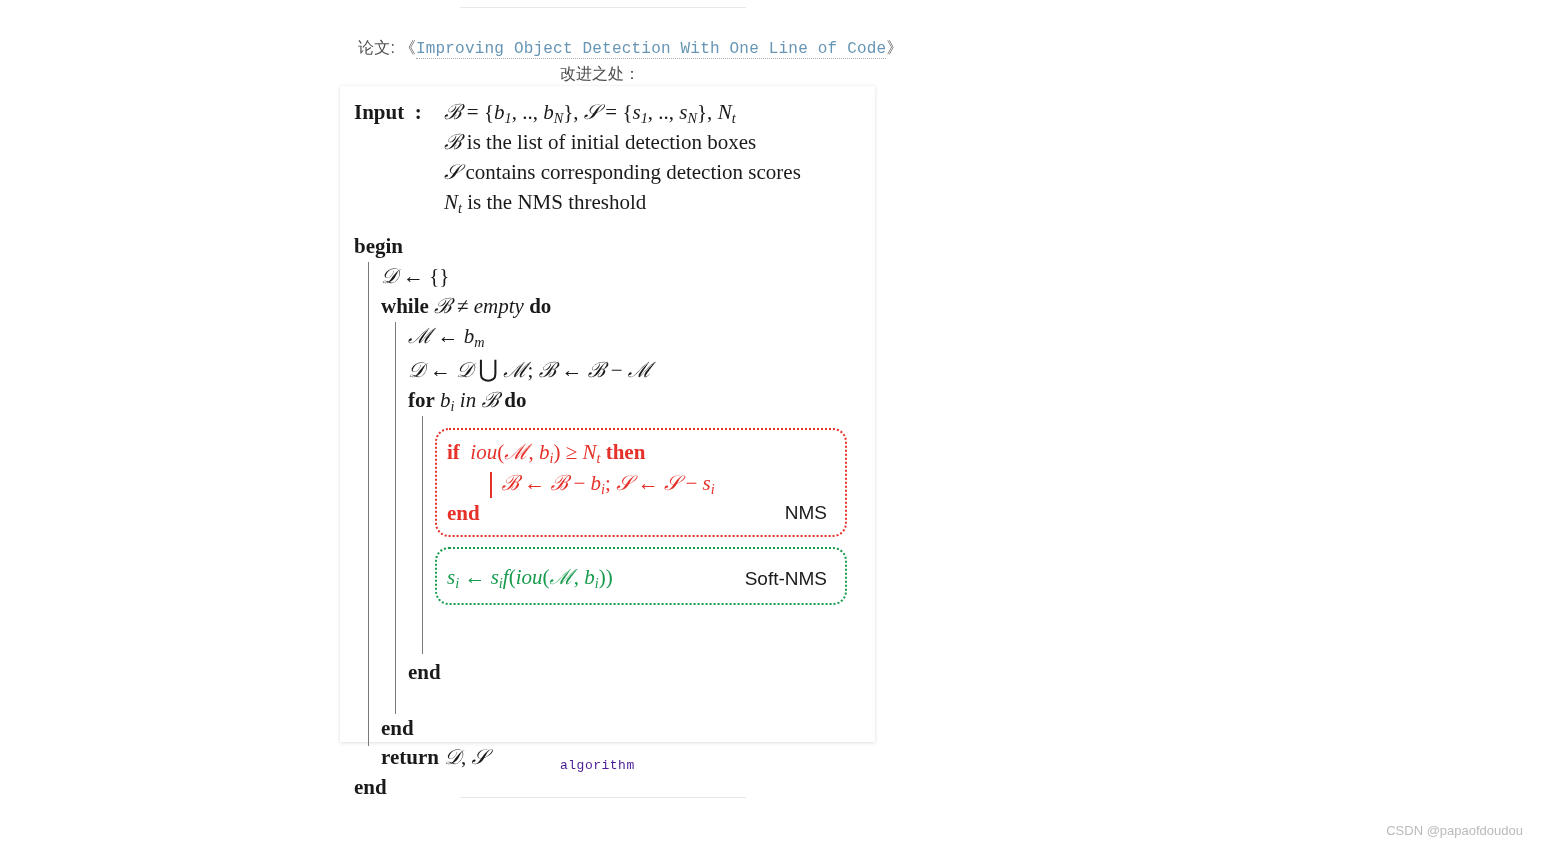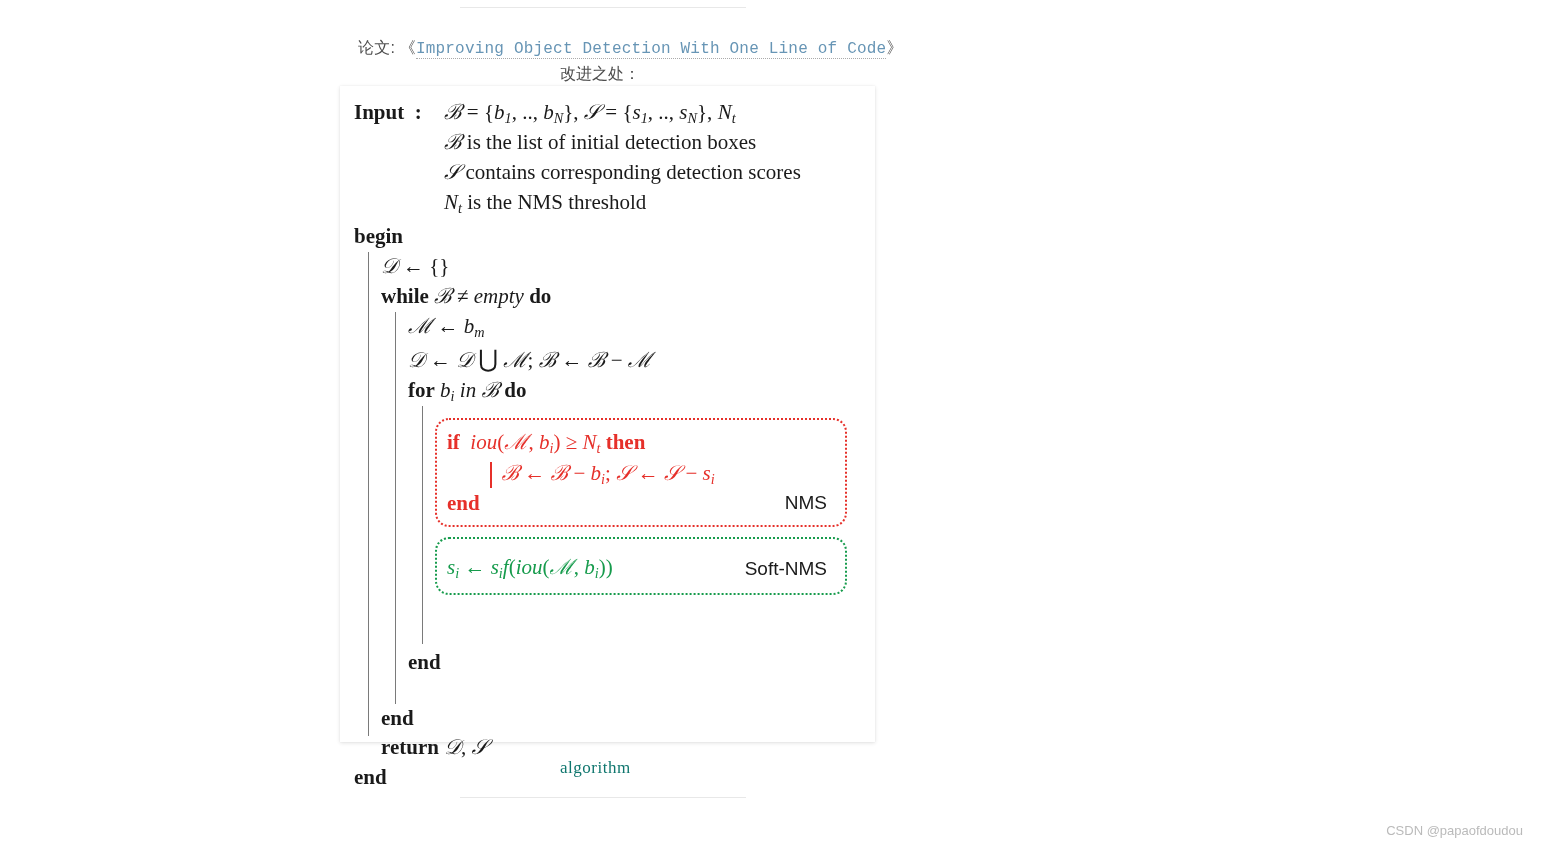--- a/index.html
+++ b/index.html
@@ -102,23 +102,23 @@
     color: #1a1a1a;
     font-style: normal;
     font-weight: normal;
     font-family: Arial, sans-serif;
     font-size: 19px;
   }
   .caption {
     position: absolute;
     top: 758px;
     left: 560px;
-    font-family: Liberation Serif, serif;
-    font-size: 17px;
-    color: #0f766e;
+    font-family: Liberation Mono, monospace;
+    font-size: 13px;
+    color: #4c1d95;
     letter-spacing: 0.5px;
   }
   .bottom-hr {
     position: absolute;
     top: 797px;
     left: 460px;
     width: 286px;
     height: 1px;
     background: #e8e8e8;
   }
@@ -158,21 +158,21 @@
     <div>
       <div>
         <span class="cal">ℬ</span> = {<span class="math">b</span><span class="sub">1</span>, .., <span class="math">b</span><span class="sub">N</span>}, <span class="cal">𝒮</span> = {<span class="math">s</span><span class="sub">1</span>, .., <span class="math">s</span><span class="sub">N</span>}, <span class="math">N</span><span class="sub">t</span>
       </div>
       <div><span class="cal">ℬ</span> is the list of initial detection boxes</div>
       <div><span class="cal">𝒮</span> contains corresponding detection scores</div>
       <div><span class="math">N</span><span class="sub">t</span> is the NMS threshold</div>
     </div>
   </div>
 
-  <div class="bold" style="margin-top:4px;">begin</div>
+  <div class="bold" style="margin-top:14px;">begin</div>
 
   <div class="indent-block" style="margin-left:14px;">
     <div class="vbar" style="height:484px;"></div>
     <div style="flex:1;">
       <div><span class="cal">𝒟</span> ← {}</div>
       <div><span class="bold">while</span> <span class="cal">ℬ</span> ≠ <span class="math">empty</span> <span class="bold">do</span></div>
 
       <div class="indent-block" style="margin-left:14px;">
         <div class="vbar" style="height:392px;"></div>
         <div style="flex:1;">

